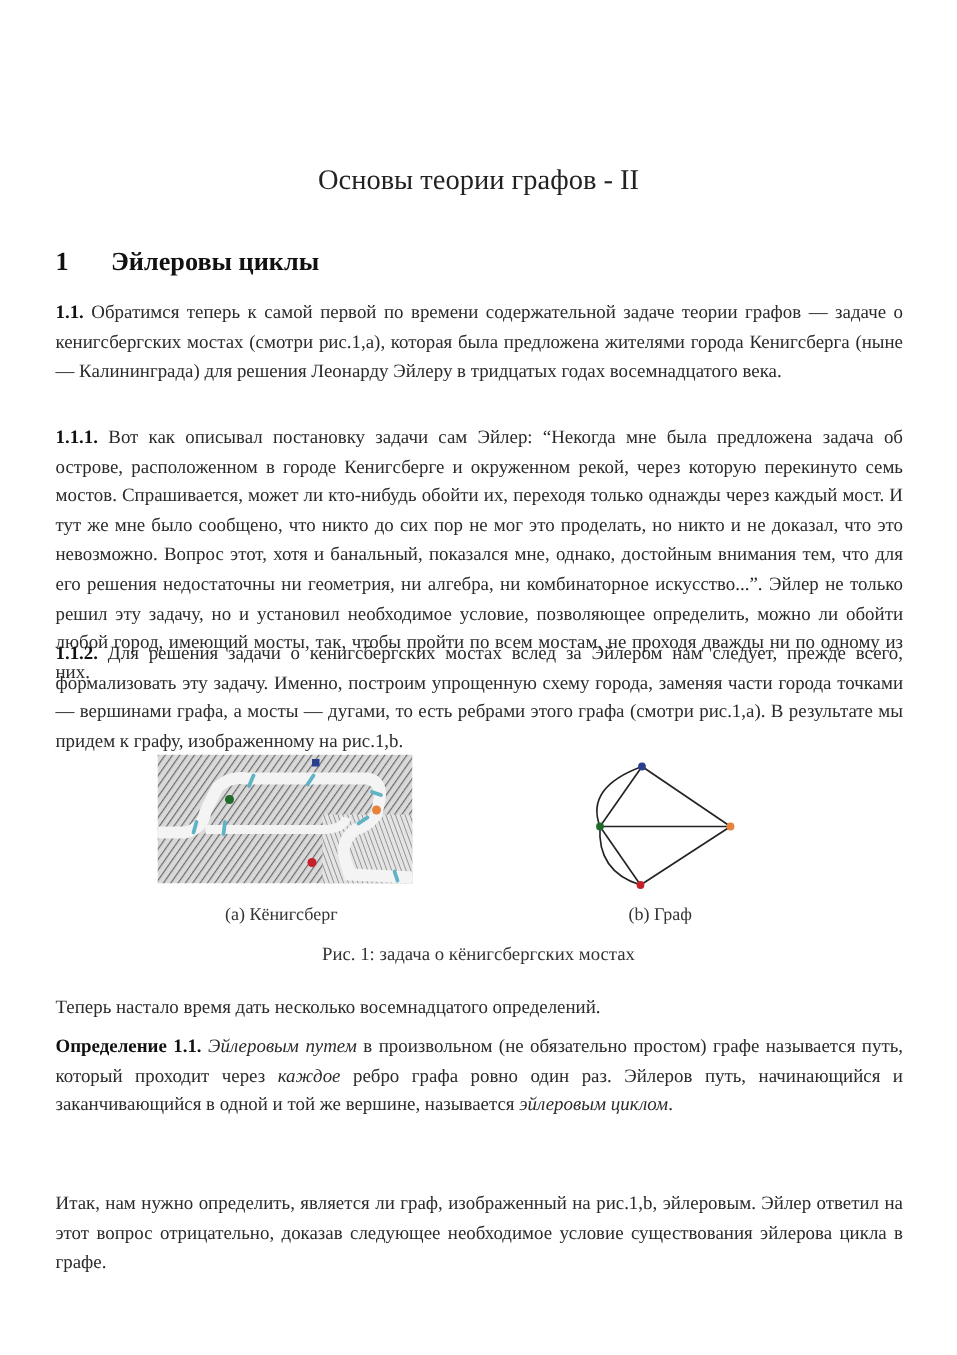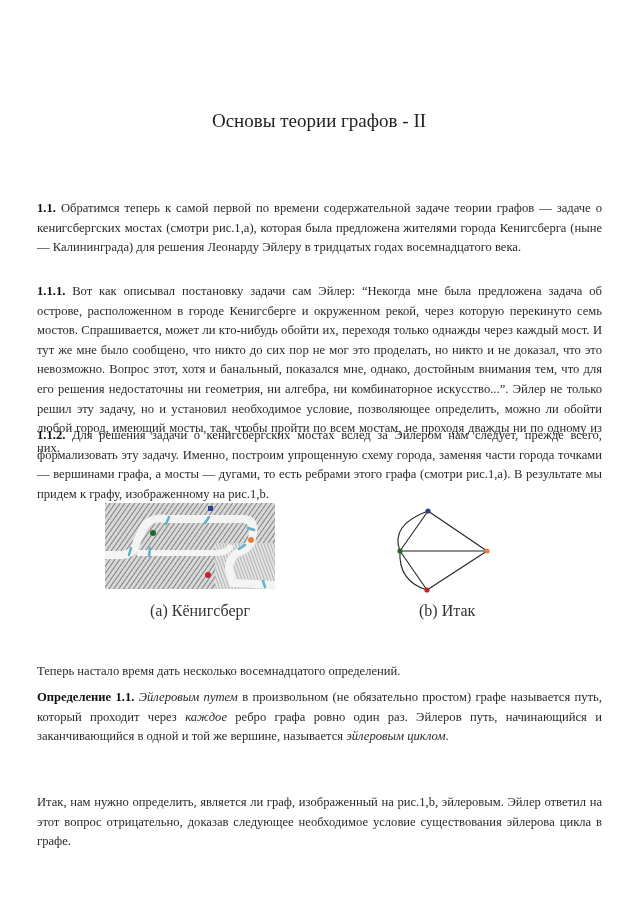--- a/index.html
+++ b/index.html
@@ -10,31 +10,34 @@
            font-family: "Liberation Serif", serif; font-size: 19px; color: #222; }
   .section { position: absolute; top: 146px; left: 37px; font-family: "Liberation Serif", serif;
              font-size: 17.5px; font-weight: bold; color: #111; }
   .section .num { display: inline-block; width: 37px; }
   .para { position: absolute; left: 37px; width: 565px; font-family: "Liberation Serif", serif;
           font-size: 12.6px; line-height: 19.6px; text-align: justify; color: #2a2a2a; }
   .para b { color: #111; margin-top: 12px; }
   .para i { font-style: italic; }
   .map { position: absolute; left: 105px; top: 485px; width: 170px; height: 86px; }
   .graph { position: absolute; left: 390px; top: 485px; width: 106px; height: 96px; }
-  .subcap { position: absolute; top: 584px; font-family: "Liberation Serif", serif; font-size: 16px; color: #333; }
+  .subcap { position: absolute; top: 584px; font-family: "Liberation Serif", serif; font-size: 12px; color: #333; }
   .caption { position: absolute; top: 611px; left: 0; width: 638px; text-align: center;
              font-family: "Liberation Serif", serif; font-size: 12.5px; color: #333; }
 </style>
 </head>
 <body>
 
 <div class="page">
 
   <div class="title">Основы теории графов - II</div>
 
+  <div class="section">
+    <span class="num">1</span><span>Эйлеровы циклы</span>
+  </div>
 
   <div class="para" style="top:181px;">
     <b>1.1.</b>
     <span>Обратимся теперь к самой первой по времени содержательной задаче теории графов — задаче о кенигсбергских мостах (смотри рис.1,а), которая была предложена жителями города Кенигсберга (ныне — Калининграда) для решения Леонарду Эйлеру в тридцатых годах восемнадцатого века.</span>
   </div>
 
   <div class="para" style="top:264px;">
     <b>1.1.1.</b>
     <span>Вот как описывал постановку задачи сам Эйлер: “Некогда мне была предложена задача об острове, расположенном в городе Кенигсберге и окруженном рекой, через которую перекинуто семь мостов. Спрашивается, может ли кто-нибудь обойти их, переходя только однажды через каждый мост. И тут же мне было сообщено, что никто до сих пор не мог это проделать, но никто и не доказал, что это невозможно. Вопрос этот, хотя и банальный, показался мне, однако, достойным внимания тем, что для его решения недостаточны ни геометрия, ни алгебра, ни комбинаторное искусство...”. Эйлер не только решил эту задачу, но и установил необходимое условие, позволяющее определить, можно ли обойти любой город, имеющий мосты, так, чтобы пройти по всем мостам, не проходя дважды ни по одному из них.</span>
   </div>
@@ -86,21 +89,22 @@
       <path d="M10,48 Q8,78 37,87"></path>
       <line x1="37" y1="87" x2="97" y2="48"></line>
     </g>
     <circle cx="38" cy="8" r="2.6" fill="#2b3f8f"></circle>
     <circle cx="10" cy="48" r="2.6" fill="#1e6b2a"></circle>
     <circle cx="97" cy="48" r="2.6" fill="#e8823a"></circle>
     <circle cx="37" cy="87" r="2.6" fill="#c8202a"></circle>
   </svg>
 
   <div class="subcap" style="left:150px;">(a) Кёнигсберг</div>
-  <div class="subcap" style="left:419px;">(b) Итак</div>
+  <div class="subcap" style="left:419px;">(b) Граф</div>
+  <div class="caption">Рис. 1: задача о кёнигсбергских мостах</div>
 
   <div class="para" style="top:644px;">
     <span>Теперь настало время дать несколько восемнадцатого определений.</span>
   </div>
 
   <div class="para" style="top:670px;">
     <b>Определение 1.1.</b>
     <i>Эйлеровым путем</i><span> в произвольном (не обязательно простом) графе называется путь, который проходит через </span><i>каждое</i><span> ребро графа ровно один раз. Эйлеров путь, начинающийся и заканчивающийся в одной и той же вершине, называется </span><i>эйлеровым циклом</i><span>.</span>
   </div>
 

